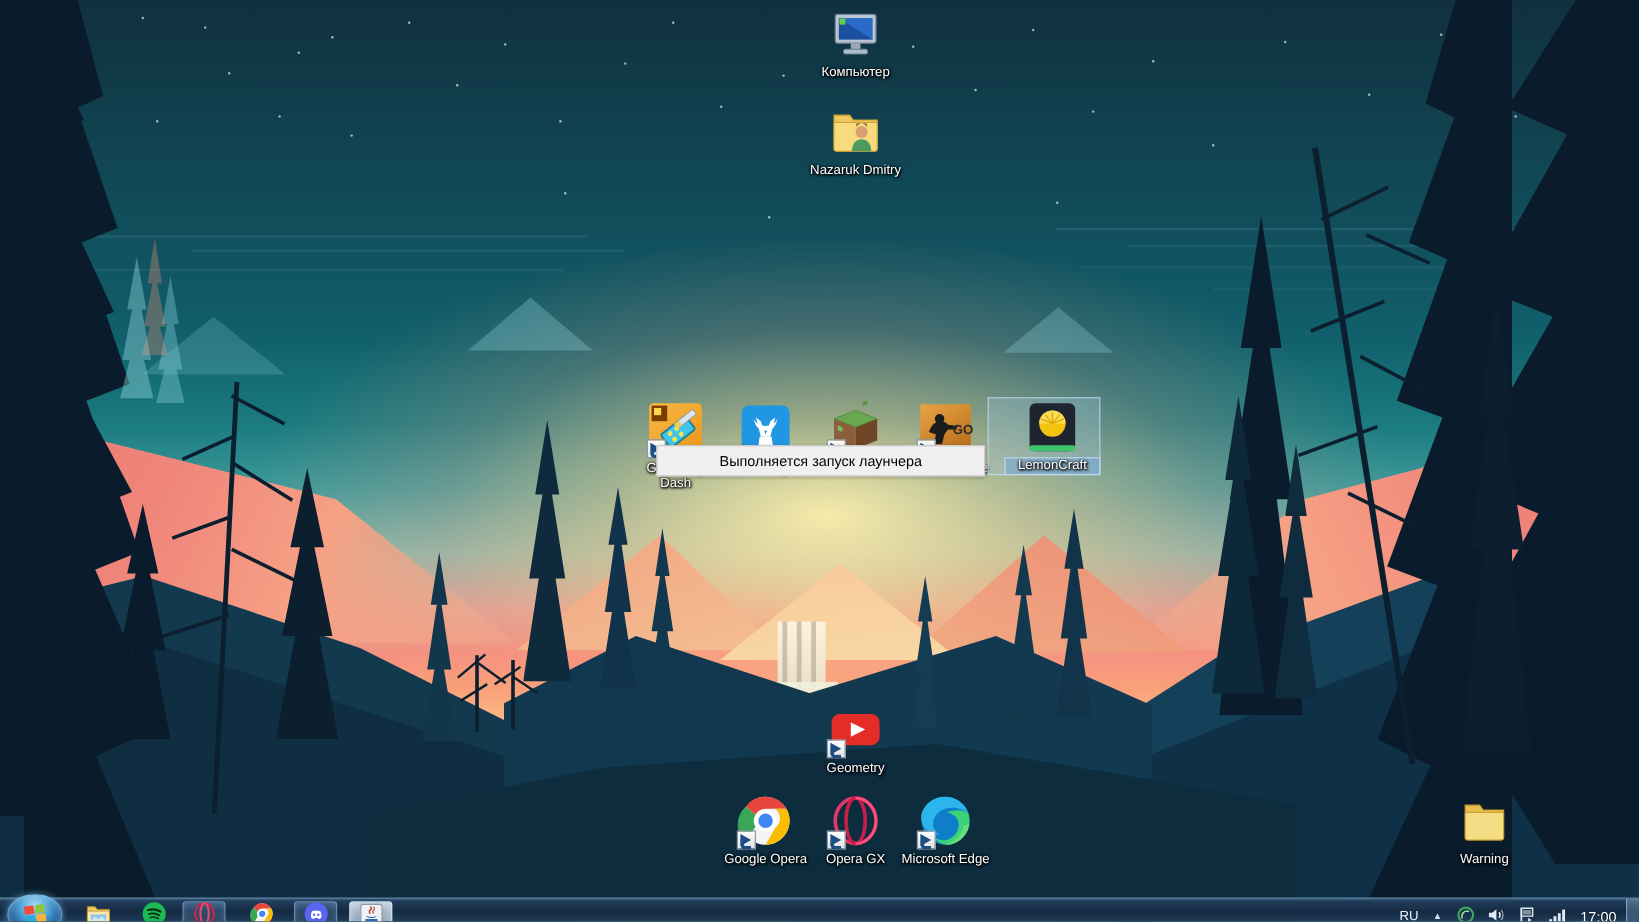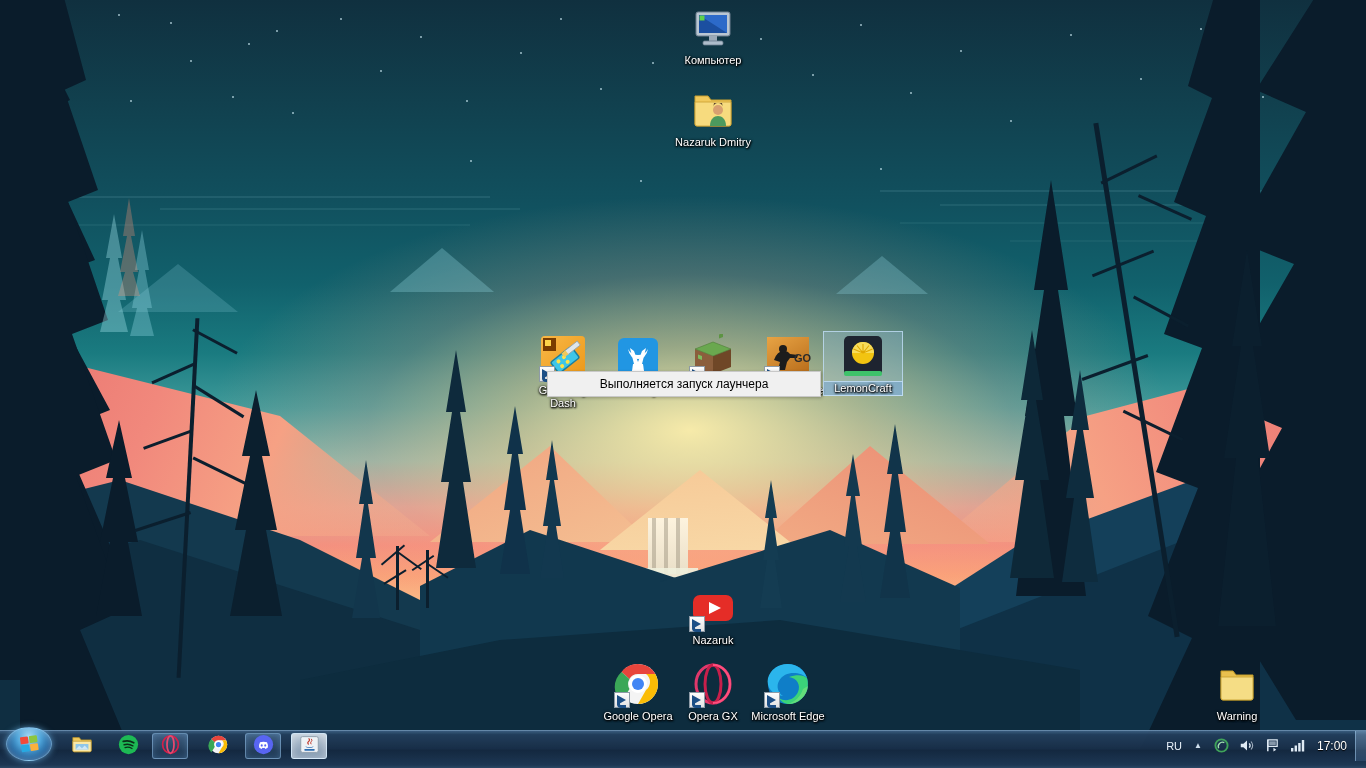--- a/index.html
+++ b/index.html
@@ -124,21 +124,21 @@
     display: flex; align-items: center; justify-content: center;
     font-size: 12px;
     color: #000;
     box-shadow: 1px 1px 3px rgba(0,0,0,0.25);
   }
 
   
   #taskbar {
     position: absolute;
     left:0; right:0; bottom:0;
-    height: 38px;
+    height: 20px;
     background: linear-gradient(to bottom,
       rgba(60,95,130,0.92) 0%,
       rgba(34,62,92,0.95) 10%,
       rgba(24,46,72,0.97) 48%,
       rgba(20,40,64,0.98) 52%,
       rgba(30,56,84,0.97) 92%,
       rgba(44,74,104,0.95) 100%);
     border-top: 1px solid rgba(150,190,225,0.55);
     box-sizing: border-box;
     display:flex; align-items:center;
@@ -479,42 +479,42 @@
           </defs>
         <path d="M10 26 q3 -9 10 -9 q4 0 6 3 l8 1 l-1 3 l-7 0 l-3 4 l-2 8 l-7 0 l2 -8 Z" fill="#1c1c1c"></path>
         <circle cx="19" cy="15" r="4" fill="#1c1c1c"></circle>
         <text x="30" y="28" font-family="Liberation Sans, sans-serif" font-size="11" font-weight="bold" fill="#2b2b2b">GO</text>
       </svg>
       <div class="shortcut-arrow"></div>
     </div>
     <div class="lbl">Counter-Strike</div>
   </div>
 
-  <div class="desk-icon selected" style="left:824px;top:332px;">
+  <div class="desk-icon selected" style="left:824px;top:332px;padding-left:14px;">
     <div class="ic">
       <svg width="48" height="48" viewBox="0 0 48 48">
         <rect x="5" y="4" width="38" height="40" rx="5" fill="#1e2430"></rect>
         <circle cx="24" cy="21" r="11" fill="#f2c411"></circle>
         <path d="M24 10 a11 11 0 0 1 11 11 h-22 a11 11 0 0 1 11 -11 Z" fill="#f7dc5a"></path>
         <path d="M24 12 L24 21 M18 13.5 L24 21 M30 13.5 L24 21 M14.5 17 L24 21 M33.5 17 L24 21" stroke="#e0a800" stroke-width="1.1"></path>
         <rect x="5" y="39" width="38" height="5" rx="2" fill="#3ec26a"></rect>
       </svg>
     </div>
     <div class="lbl">LemonCraft</div>
   </div>
 
   <div class="desk-icon" style="left:674px;top:584px;">
     <div class="ic">
       <svg width="48" height="48" viewBox="0 0 48 48">
         <rect x="4" y="11" width="40" height="26" rx="7" fill="#e52d27"></rect>
         <path d="M20 18 L32 24 L20 30 Z" fill="#ffffff"></path>
       </svg>
       <div class="shortcut-arrow"></div>
     </div>
-    <div class="lbl">Nazaruk</div>
+    <div class="lbl">Geometry</div>
   </div>
 
   <div class="desk-icon" style="left:599px;top:660px;">
     <div class="ic">
       <svg width="48" height="48" viewBox="0 0 48 48">
         <circle cx="24" cy="24" r="20" fill="#f4f4f4"></circle>
         <path d="M24 4 a20 20 0 0 1 17.3 10 H24 a10 10 0 0 0 -8.6 5 L7.5 12 A20 20 0 0 1 24 4 Z" fill="#e8453c"></path>
         <path d="M7.5 12 l8 7 a10 10 0 0 0 0 10 l-8 13 A20 20 0 0 1 7.5 12 Z" fill="#3aa757"></path>
         <path d="M41.3 14 A20 20 0 0 1 24 44 l8 -14 a10 10 0 0 0 0 -16 Z" fill="#fbbc05"></path>
         <path d="M15.4 19 a10 10 0 0 0 8.6 15 l8 -14 Z" fill="#3aa757" opacity="0"></path>

